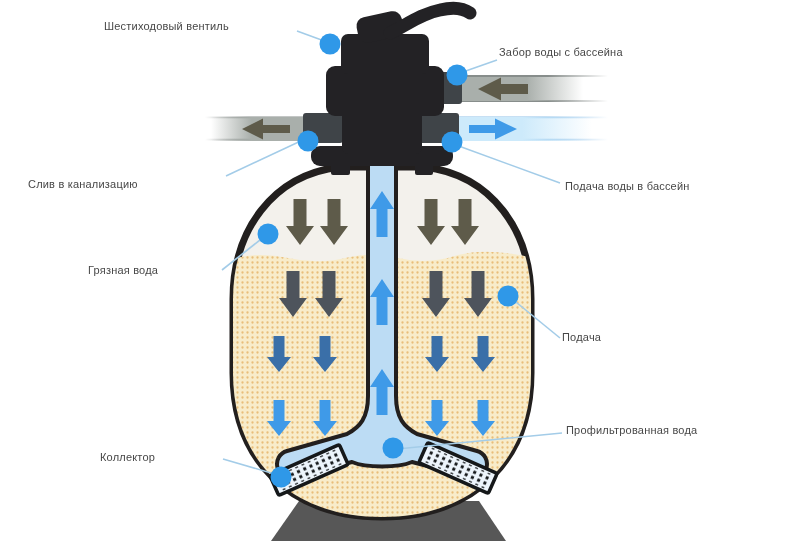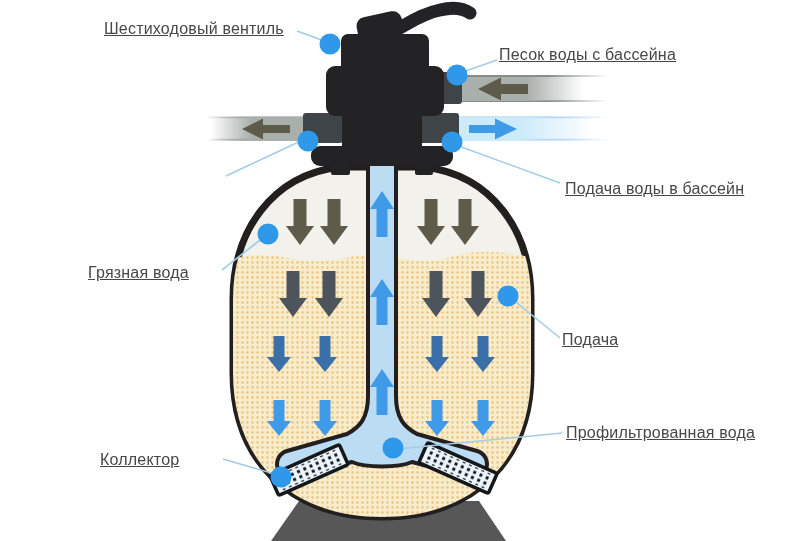--- a/index.html
+++ b/index.html
@@ -6,25 +6,24 @@
   .stage{
     position:relative;
     width:789px;height:541px;
     background:var(--background,#fff);
     font-family:"Liberation Sans", sans-serif;
     overflow:hidden;
   }
   .stage svg{position:absolute;left:0;top:0;}
   .lbl{
     position:absolute;
-    font-size:16px;
+    font-size:11px;
     letter-spacing:.2px;
     color:var(--label-text,#474747);
     white-space:nowrap;
-    text-decoration:underline;
   }
   .c-arrow-dirty{fill:var(--arrow-dirty);}
   .c-arrow-dark{fill:var(--arrow-dark);}
   .c-arrow-steel{fill:var(--arrow-steel);}
   .c-arrow-clean{fill:var(--arrow-clean);}
   .c-valve{fill:var(--valve-black);}
   .c-conn{fill:var(--connector);}
   .leader{stroke:var(--leader-line);stroke-width:1.6;}
   .mdot{fill:var(--marker-dot);}
 </style>
@@ -177,20 +176,21 @@
     <circle class="mdot" cx="308" cy="141" r="10.5"></circle>
     <circle class="mdot" cx="452" cy="142" r="10.5"></circle>
     <circle class="mdot" cx="268" cy="234" r="10.5"></circle>
     <circle class="mdot" cx="508" cy="296" r="10.5"></circle>
     <circle class="mdot" cx="281" cy="477" r="10.5"></circle>
     <circle class="mdot" cx="393" cy="448" r="10.5"></circle>
   </g>
 </svg>
 
 <div class="lbl" style="left:104px;top:20px;">Шестиходовый вентиль</div>
-<div class="lbl" style="left:499px;top:46px;">Песок воды с бассейна</div>
+<div class="lbl" style="left:499px;top:46px;">Забор воды с бассейна</div>
+<div class="lbl" style="left:28px;top:178px;">Слив в канализацию</div>
 <div class="lbl" style="left:88px;top:264px;">Грязная вода</div>
 <div class="lbl" style="left:565px;top:180px;">Подача воды в бассейн</div>
 <div class="lbl" style="left:562px;top:331px;">Подача</div>
 <div class="lbl" style="left:100px;top:451px;">Коллектор</div>
 <div class="lbl" style="left:566px;top:424px;text-align:right;">Профильтрованная вода</div>
 
 </div>
 
 </body></html>

